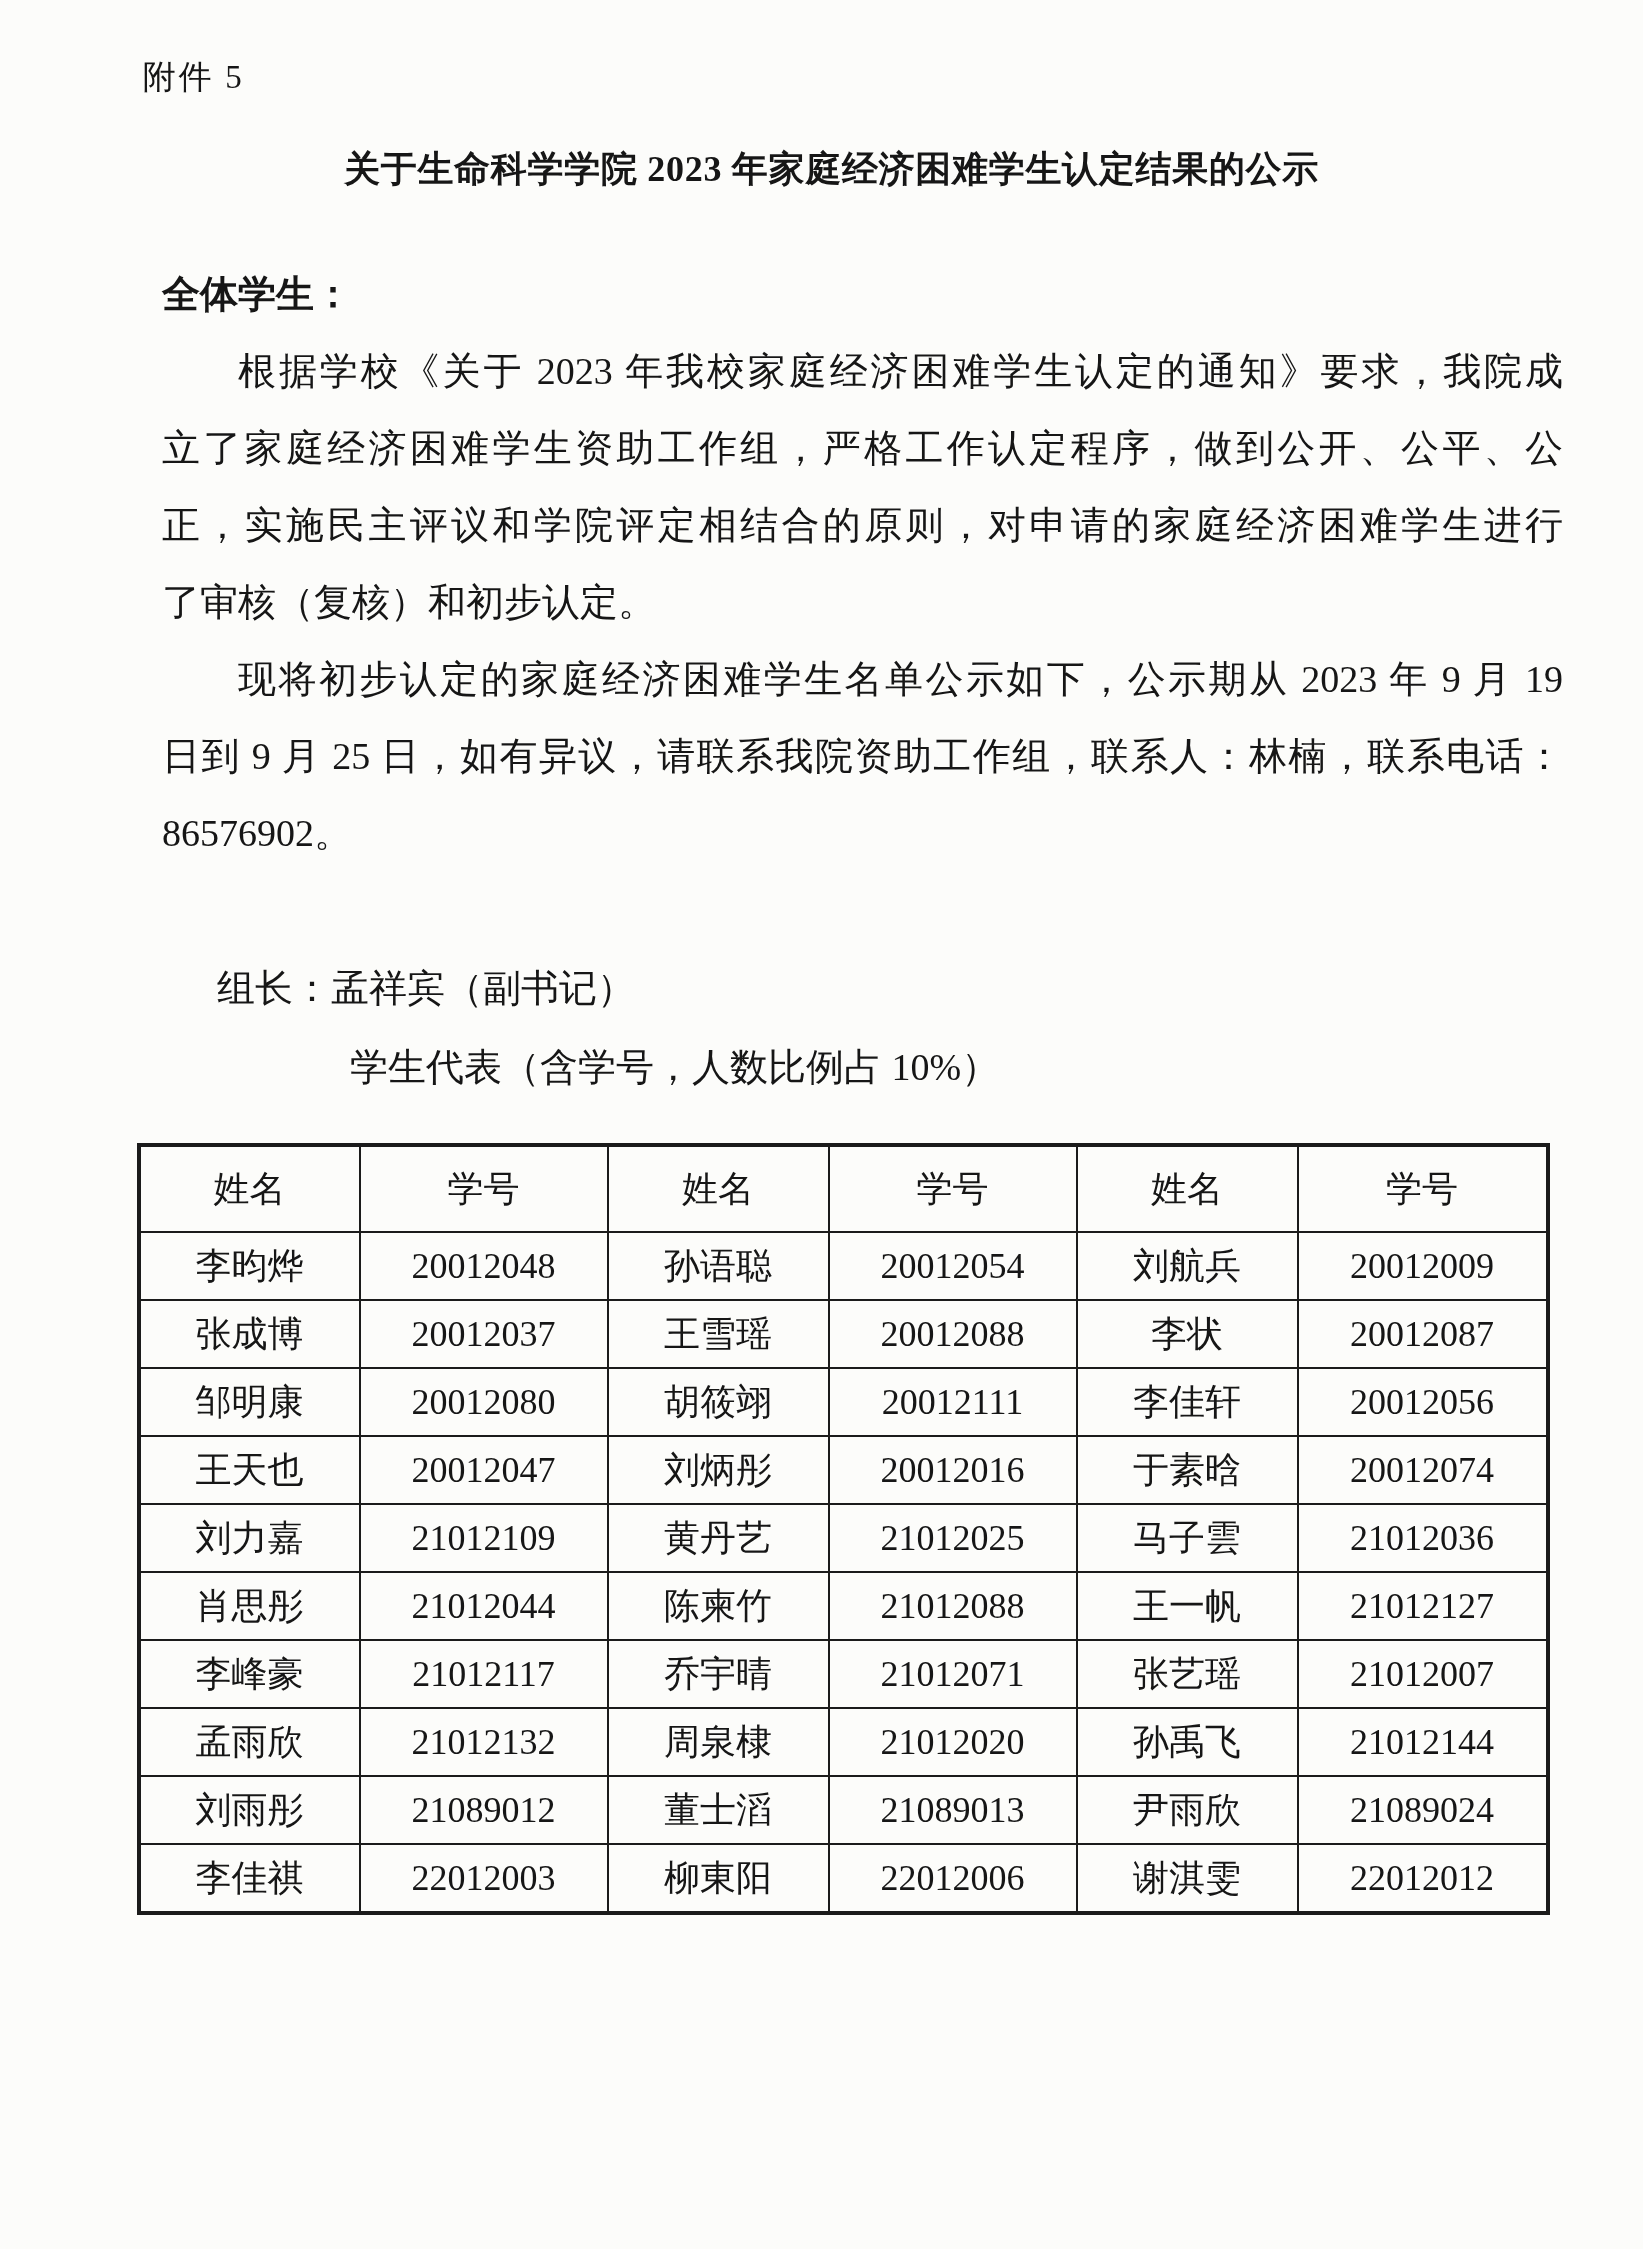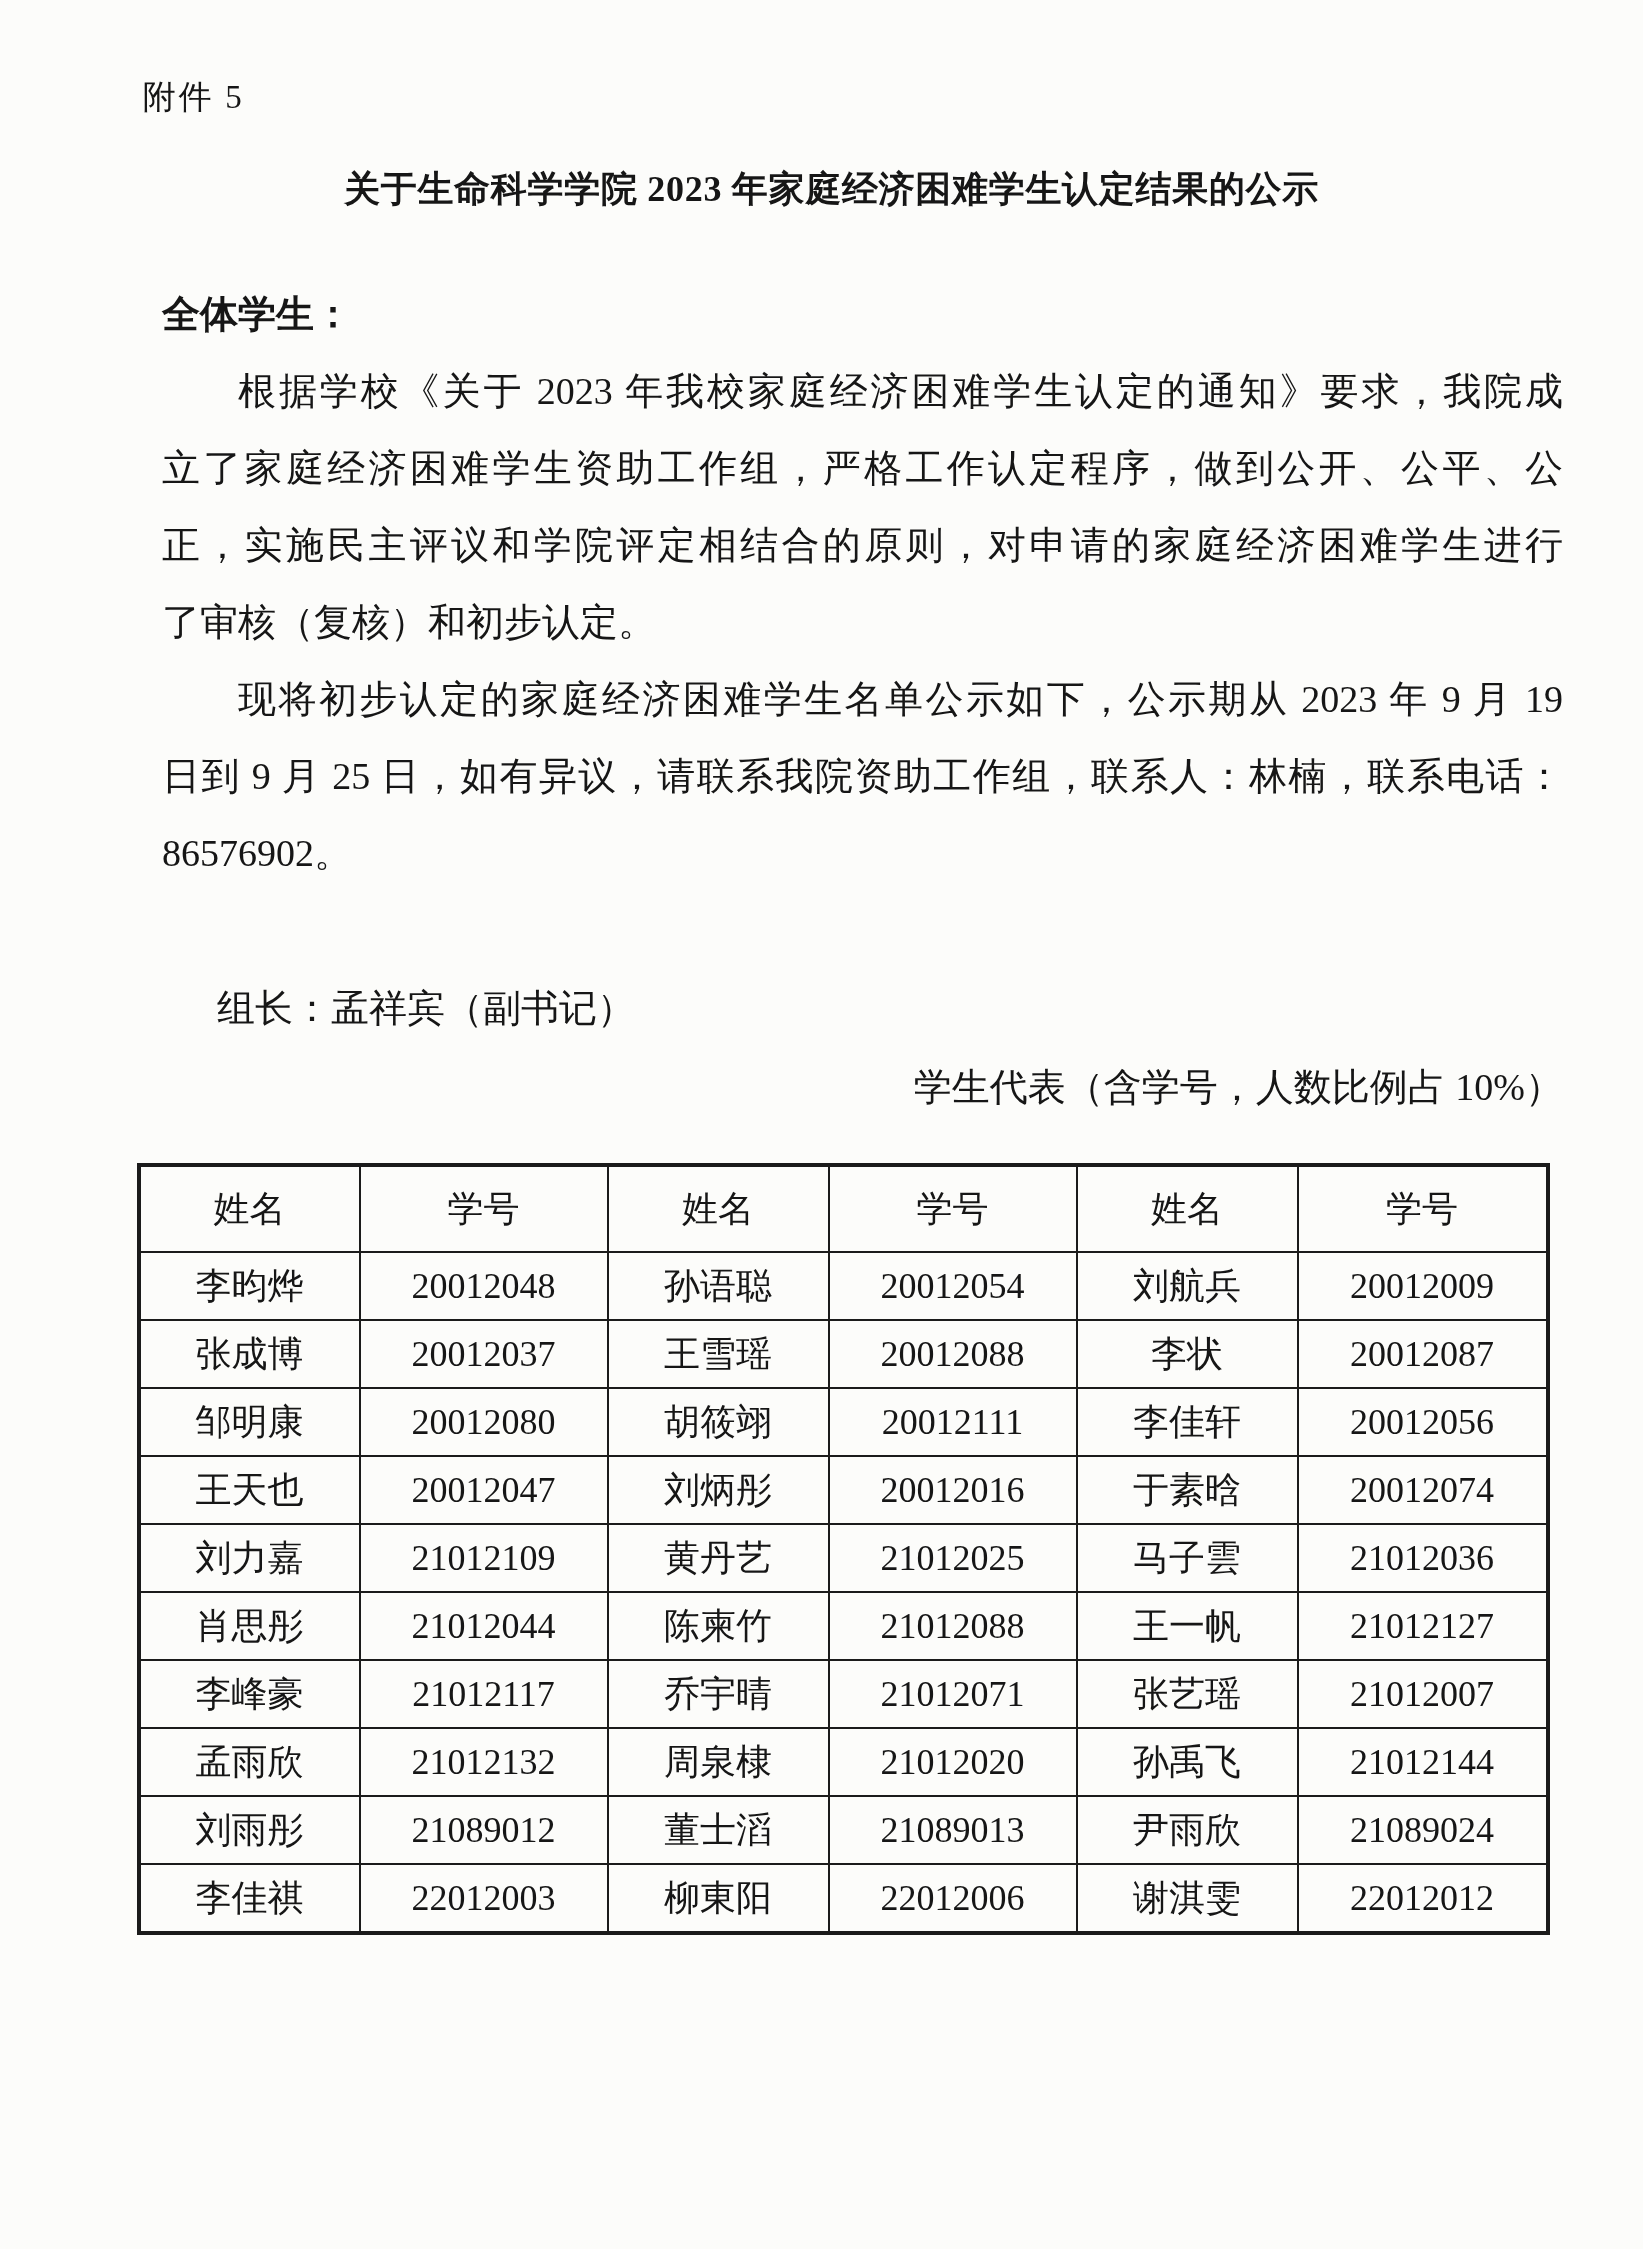--- a/index.html
+++ b/index.html
@@ -6,21 +6,21 @@
   body{
     width:1644px;height:2250px;
     background:#fcfcfa;
     color:#161616;
     font-family:"Liberation Serif","DejaVu Serif",serif;
     overflow:hidden;
   }
   .doc{
     box-sizing:border-box;
     width:1644px;height:2004px;
-    padding:77px 81px 0 162px;
+    padding:57px 81px 0 162px;
     font-size:38px;
     line-height:77px;
   }
   .attach{
     font-size:33px;
     line-height:41px;
     margin-left:-19.3px;
     letter-spacing:2.8px;
   }
   .title{
@@ -46,21 +46,21 @@
     text-align-last:justify;
   }
   .para-line.indent{
     text-indent:76px;
   }
   .roster{
     margin-top:77px;
     line-height:79px;
   }
   .roster-line{ padding-left:55px; }
-  .roster-line.rep{ padding-left:188px;text-align:right; }
+  .roster-line.rep{ padding-left:188px; }
   .table-wrap{ margin-top:36px; }
   table{
     border-collapse:collapse;
     table-layout:fixed;
     width:1409px;
     margin-left:-25.5px;
     font-size:36px;
     line-height:39px;
   }
   table{ border:4.1px solid #1b1b1b; }

